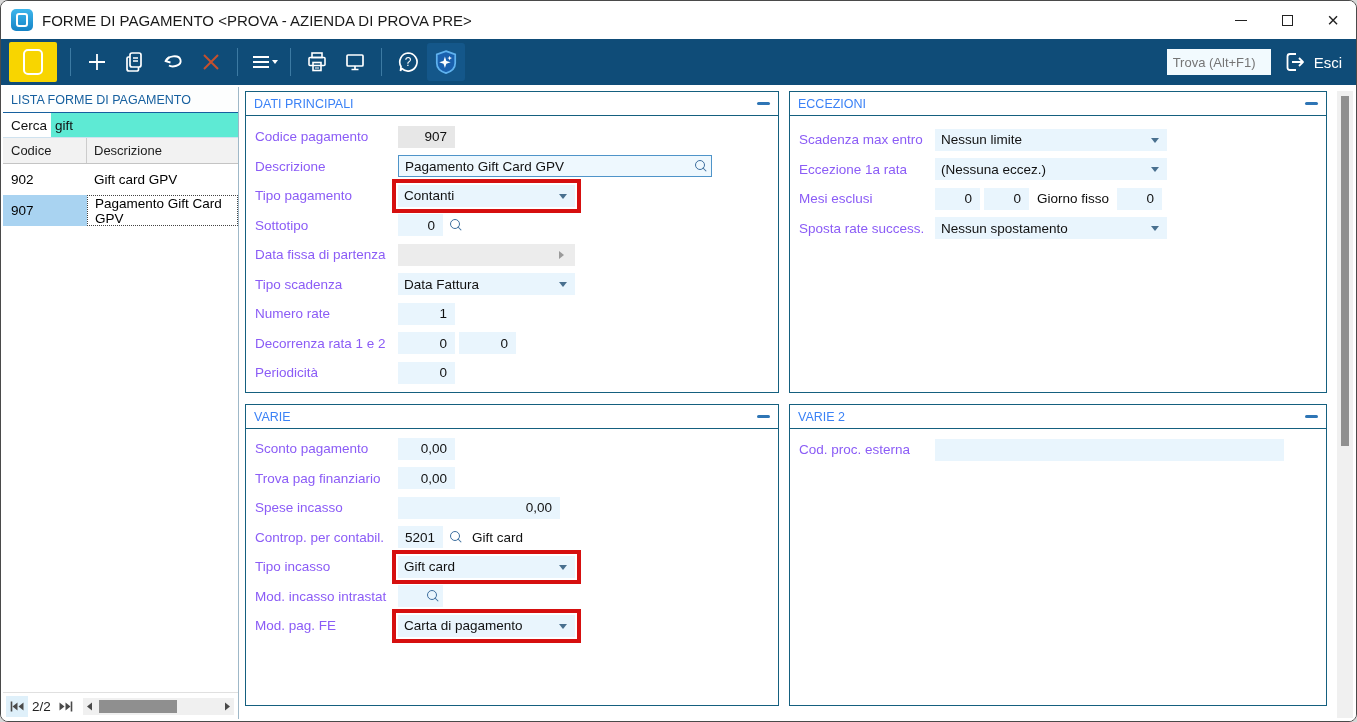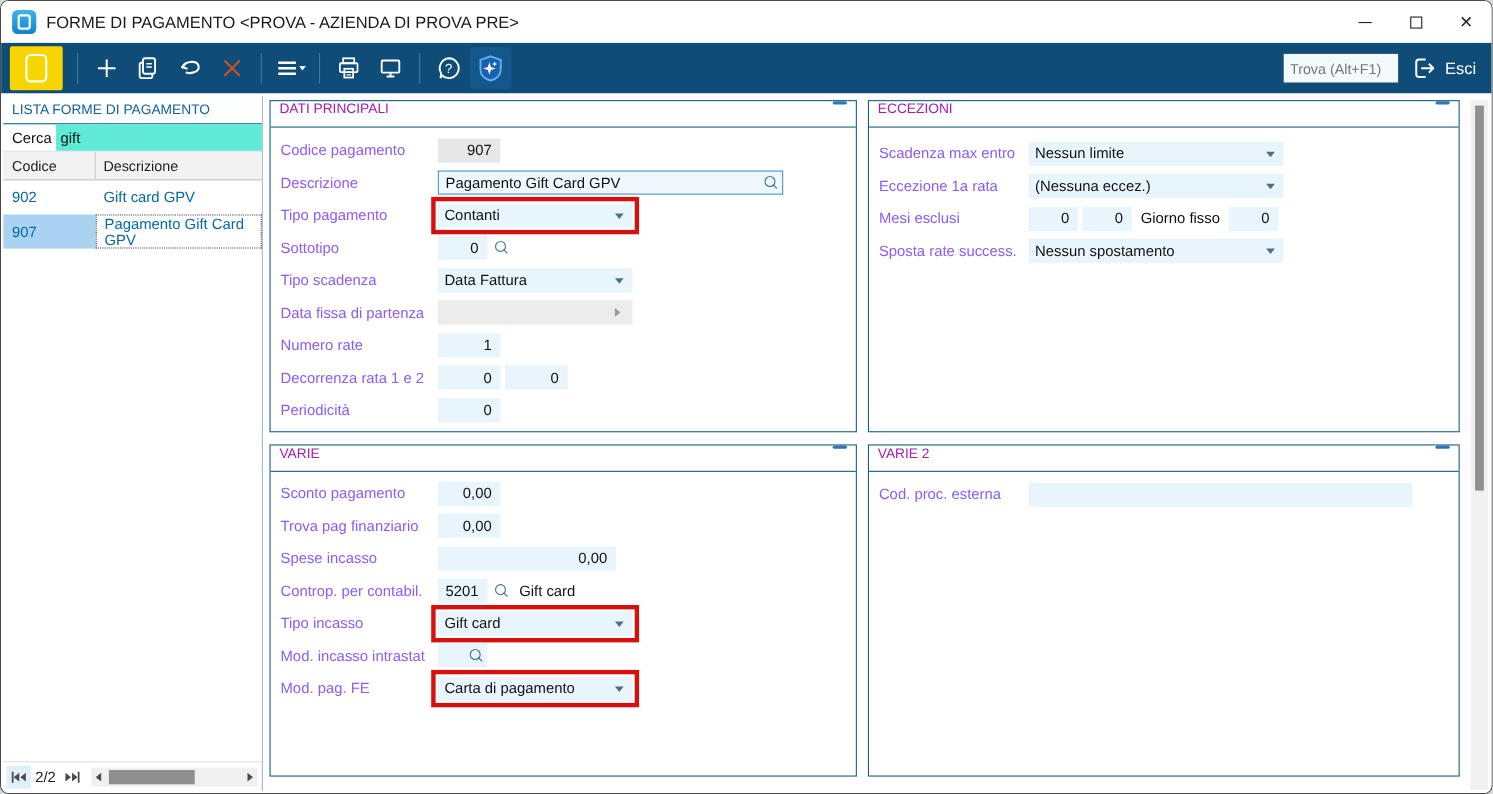--- a/index.html
+++ b/index.html
@@ -48,21 +48,21 @@
     border-bottom:1px solid #17609f; background:#fdfefe; }
   .sb-search { height:25px; display:flex; align-items:center; border-bottom:1px solid #cfe2ef; }
   .sb-search .lbl { width:48px; padding-left:8px; font-size:13.5px; color:#111; }
   .sb-search input { flex:1; height:100%; border:none; background:#5eead4; font-size:13.5px;
     color:#111; padding-left:4px; font-family:"Liberation Sans",sans-serif; }
   .sb-cols { height:26px; display:flex; align-items:center; background:#f2f2f2;
     border-bottom:1px solid #c4c4c4; font-size:13px; color:#1c1c1c; }
   .sb-cols .c1 { width:84px; padding-left:8px; border-right:1px solid #cccccc; height:100%;
     display:flex; align-items:center; }
   .sb-cols .c2 { flex:1; padding-left:7px; }
-  .sb-row { height:31px; display:flex; align-items:center; font-size:13.5px; color:#0369a1; }
+  .sb-row { height:31px; display:flex; align-items:center; font-size:13.5px; color:#000000; }
   .sb-row .c1 { width:84px; padding-left:8px; height:100%; display:flex; align-items:center; }
   .sb-row .c2 { flex:1; padding-left:7px; height:100%; display:flex; align-items:center; }
   .sb-row.selected .c1 { background:#a9d3f1; }
   .sb-row.selected .c2 { border:1px dotted #444; }
   .sb-fill { flex:1; }
   .sb-pager { height:27px; border-top:1px solid #e0e0e0; display:flex; align-items:center;
     padding-left:3px; }
   .pg-btn { width:22px; height:21px; display:flex; align-items:center; justify-content:center; }
   .pg-btn.first { background:#dff0fa; }
   .pg-text { font-size:13.5px; color:#222; margin:0 4px; }
@@ -70,22 +70,22 @@
     display:flex; align-items:center; }
   .hs-arrow { width:14px; height:100%; display:flex; align-items:center; justify-content:center; }
   .hs-thumb { position:absolute; left:16px; width:78px; top:2px; bottom:2px; background:#8f8f8f; }
   .hs-arrow.right { position:absolute; right:0; }
   
   .panel { position:absolute; border:1px solid #15607f; background:#ffffff; }
   .p-dati  { left:244px; top:6px;   width:534px; height:302px; }
   .p-ecc   { left:788px; top:6px;   width:538px; height:302px; }
   .p-varie { left:244px; top:319px; width:534px; height:302px; }
   .p-varie2{ left:788px; top:319px; width:538px; height:302px; }
-  .p-head { height:24px; display:flex; padding:0 8px;
-    border-bottom:1px solid #15607f; color:#a21caf; font-size:12.5px; }
+  .p-head { height:24px; display:flex; align-items:center; padding:0 8px;
+    border-bottom:1px solid #15607f; color:#3b82f6; font-size:12.5px; }
   .p-collapse { margin-left:auto; width:13px; height:3px; background:#2e75b5; border-radius:2px; }
   .p-body { padding-top:6px; }
   .p-ecc .p-body { padding-top:9px; }
   .p-varie .p-body { padding-top:5px; }
   .frow { height:29.5px; display:flex; align-items:center; padding-left:9px; }
   .flabel { width:143px; font-size:13.5px; color:#8b5cf6; flex:0 0 auto; }
   .p-ecc .flabel, .p-varie2 .flabel { width:136px; }
   .fld { height:22px; background:#e9f5fd; font-size:13.5px; color:#111;
     display:flex; align-items:center; }
   .fld.num { justify-content:flex-end; padding-right:8px; }
@@ -285,29 +285,29 @@
           <div class="dropdown hl">
             <span>Contanti</span>
           </div>
         </div>
         <div class="frow">
           <span class="flabel">Sottotipo</span>
           <div class="fld num w45">0</div>
           <span class="mag"></span>
         </div>
         <div class="frow">
+          <span class="flabel">Data fissa di partenza</span>
+          <div class="dropdown disabled">
+            <span></span>
+          </div>
+        </div>
+        <div class="frow">
           <span class="flabel">Tipo scadenza</span>
           <div class="dropdown">
             <span>Data Fattura</span>
-          </div>
-        </div>
-        <div class="frow">
-          <span class="flabel">Data fissa di partenza</span>
-          <div class="dropdown disabled">
-            <span></span>
           </div>
         </div>
         <div class="frow">
           <span class="flabel">Numero rate</span>
           <div class="fld num w57">1</div>
         </div>
         <div class="frow">
           <span class="flabel">Decorrenza rata 1 e 2</span>
           <div class="fld num w57">0</div>
           <div class="fld num w57 gap4">0</div>

